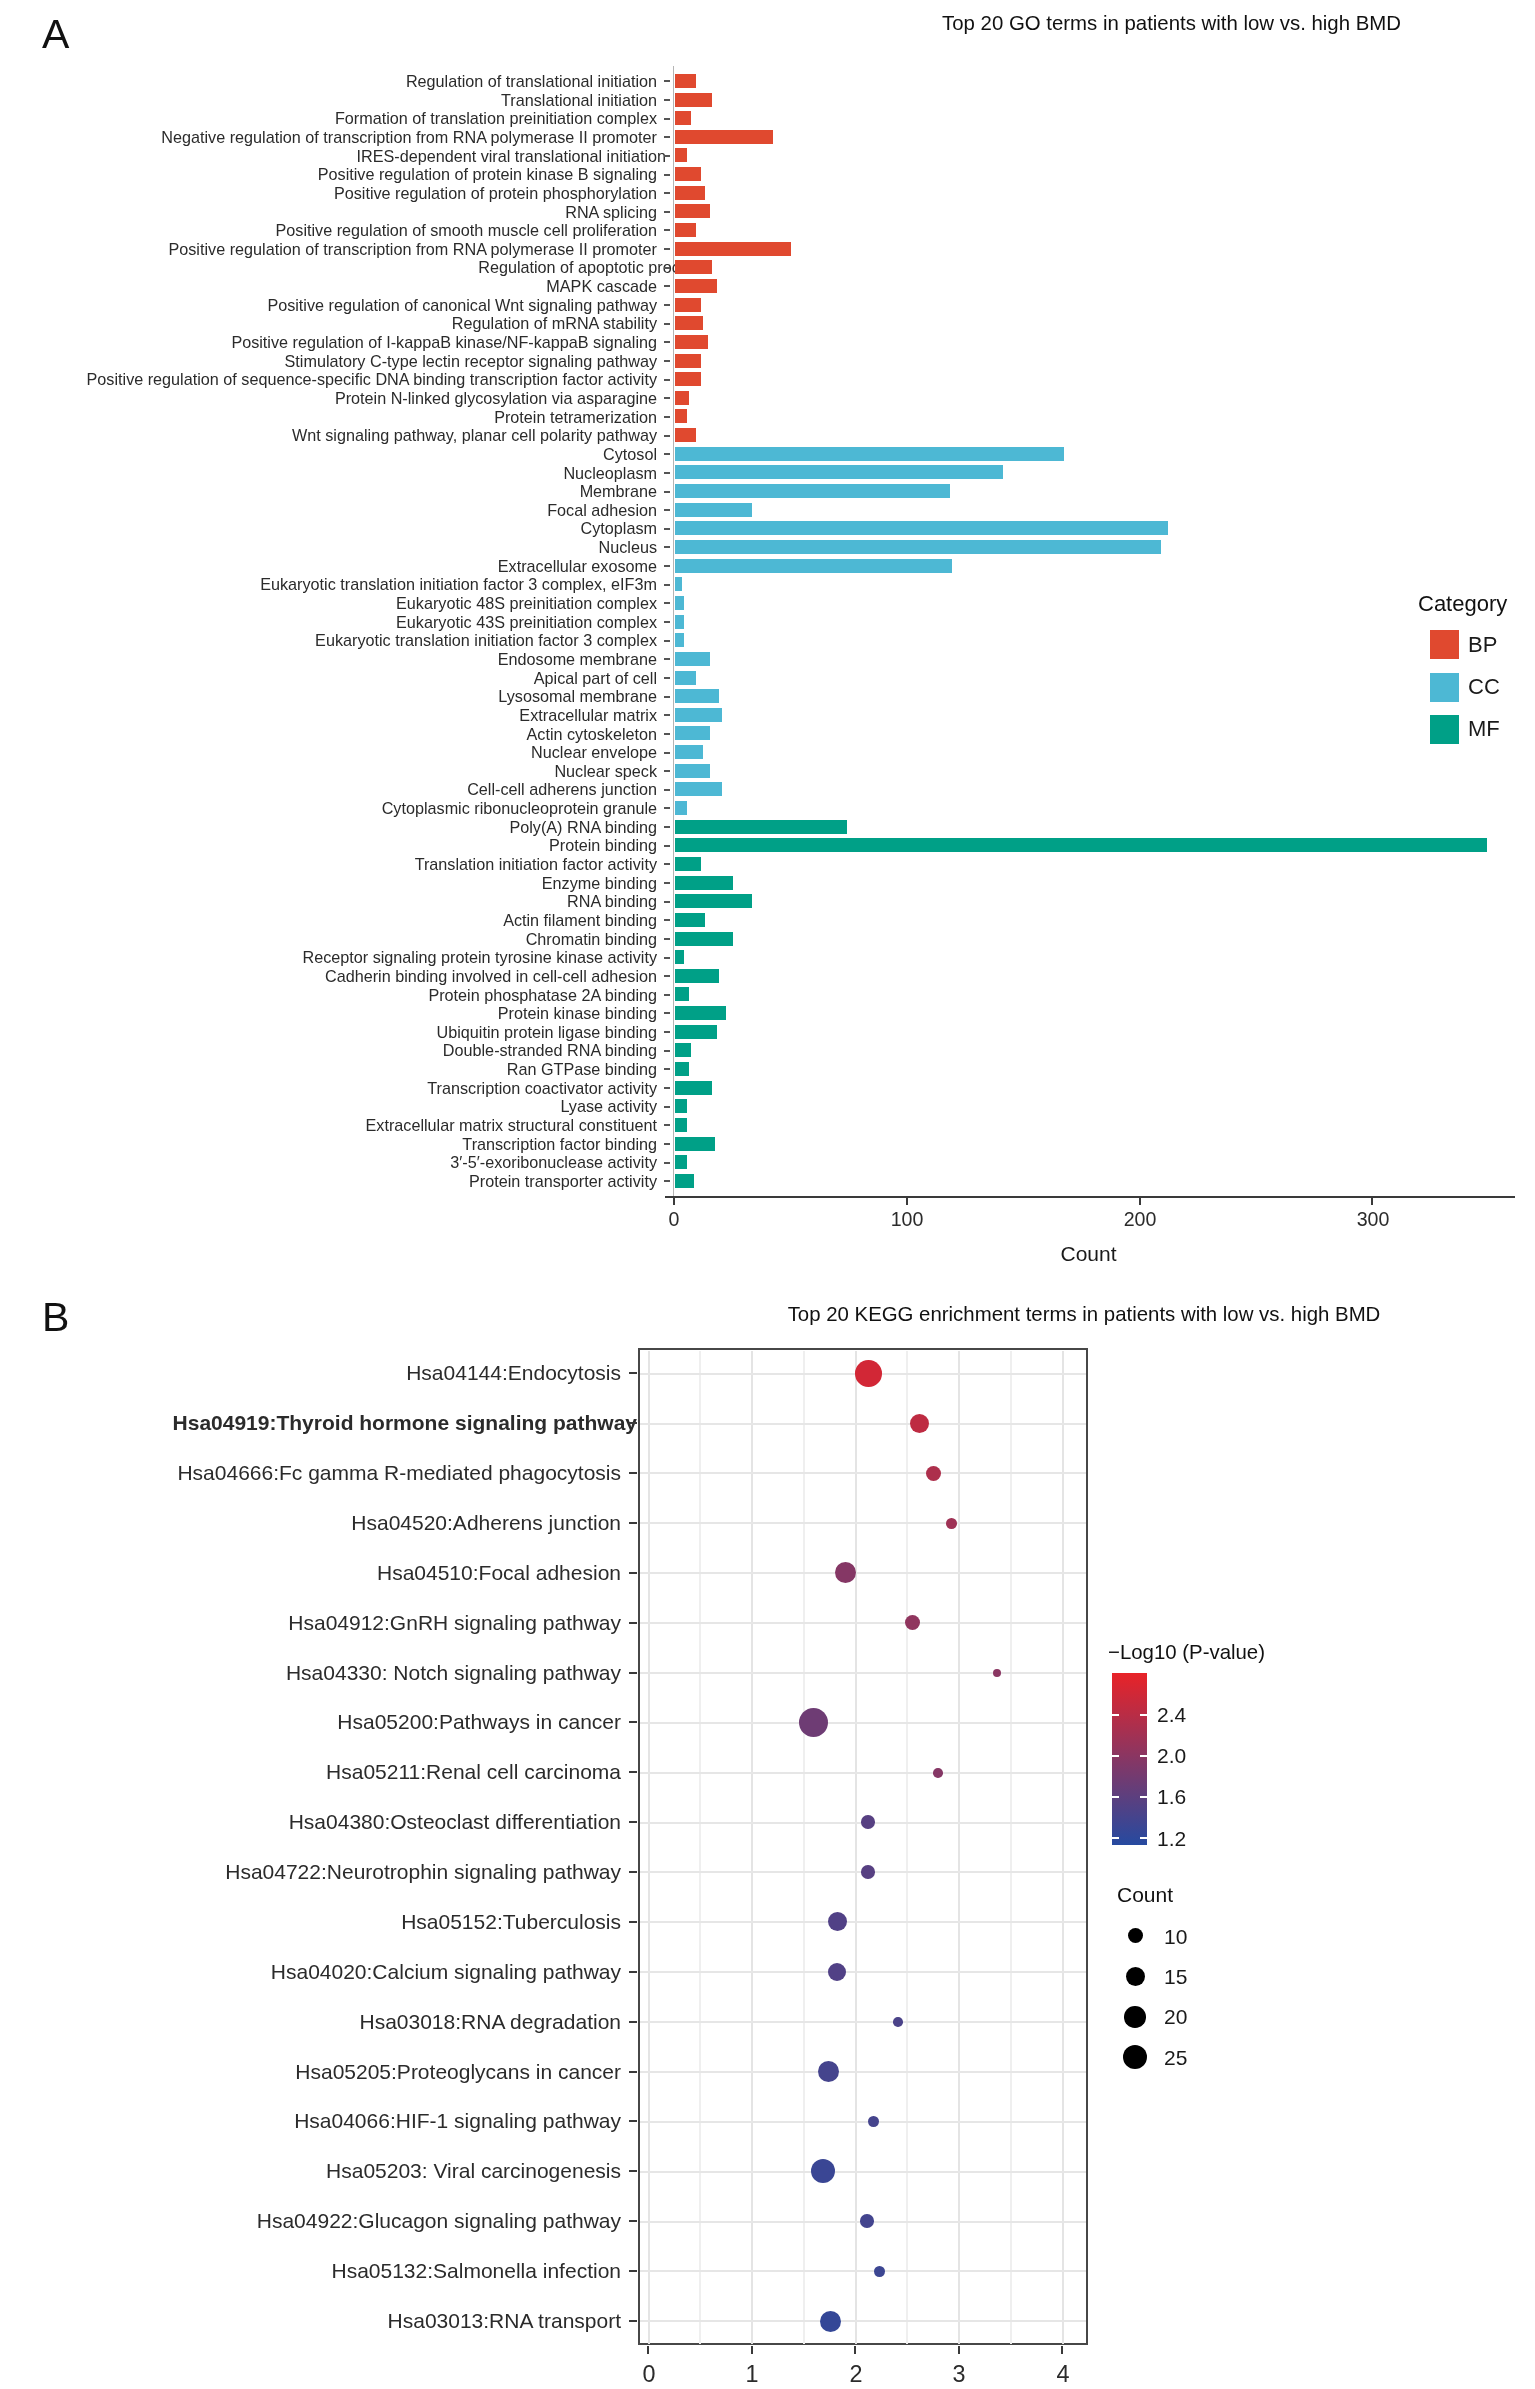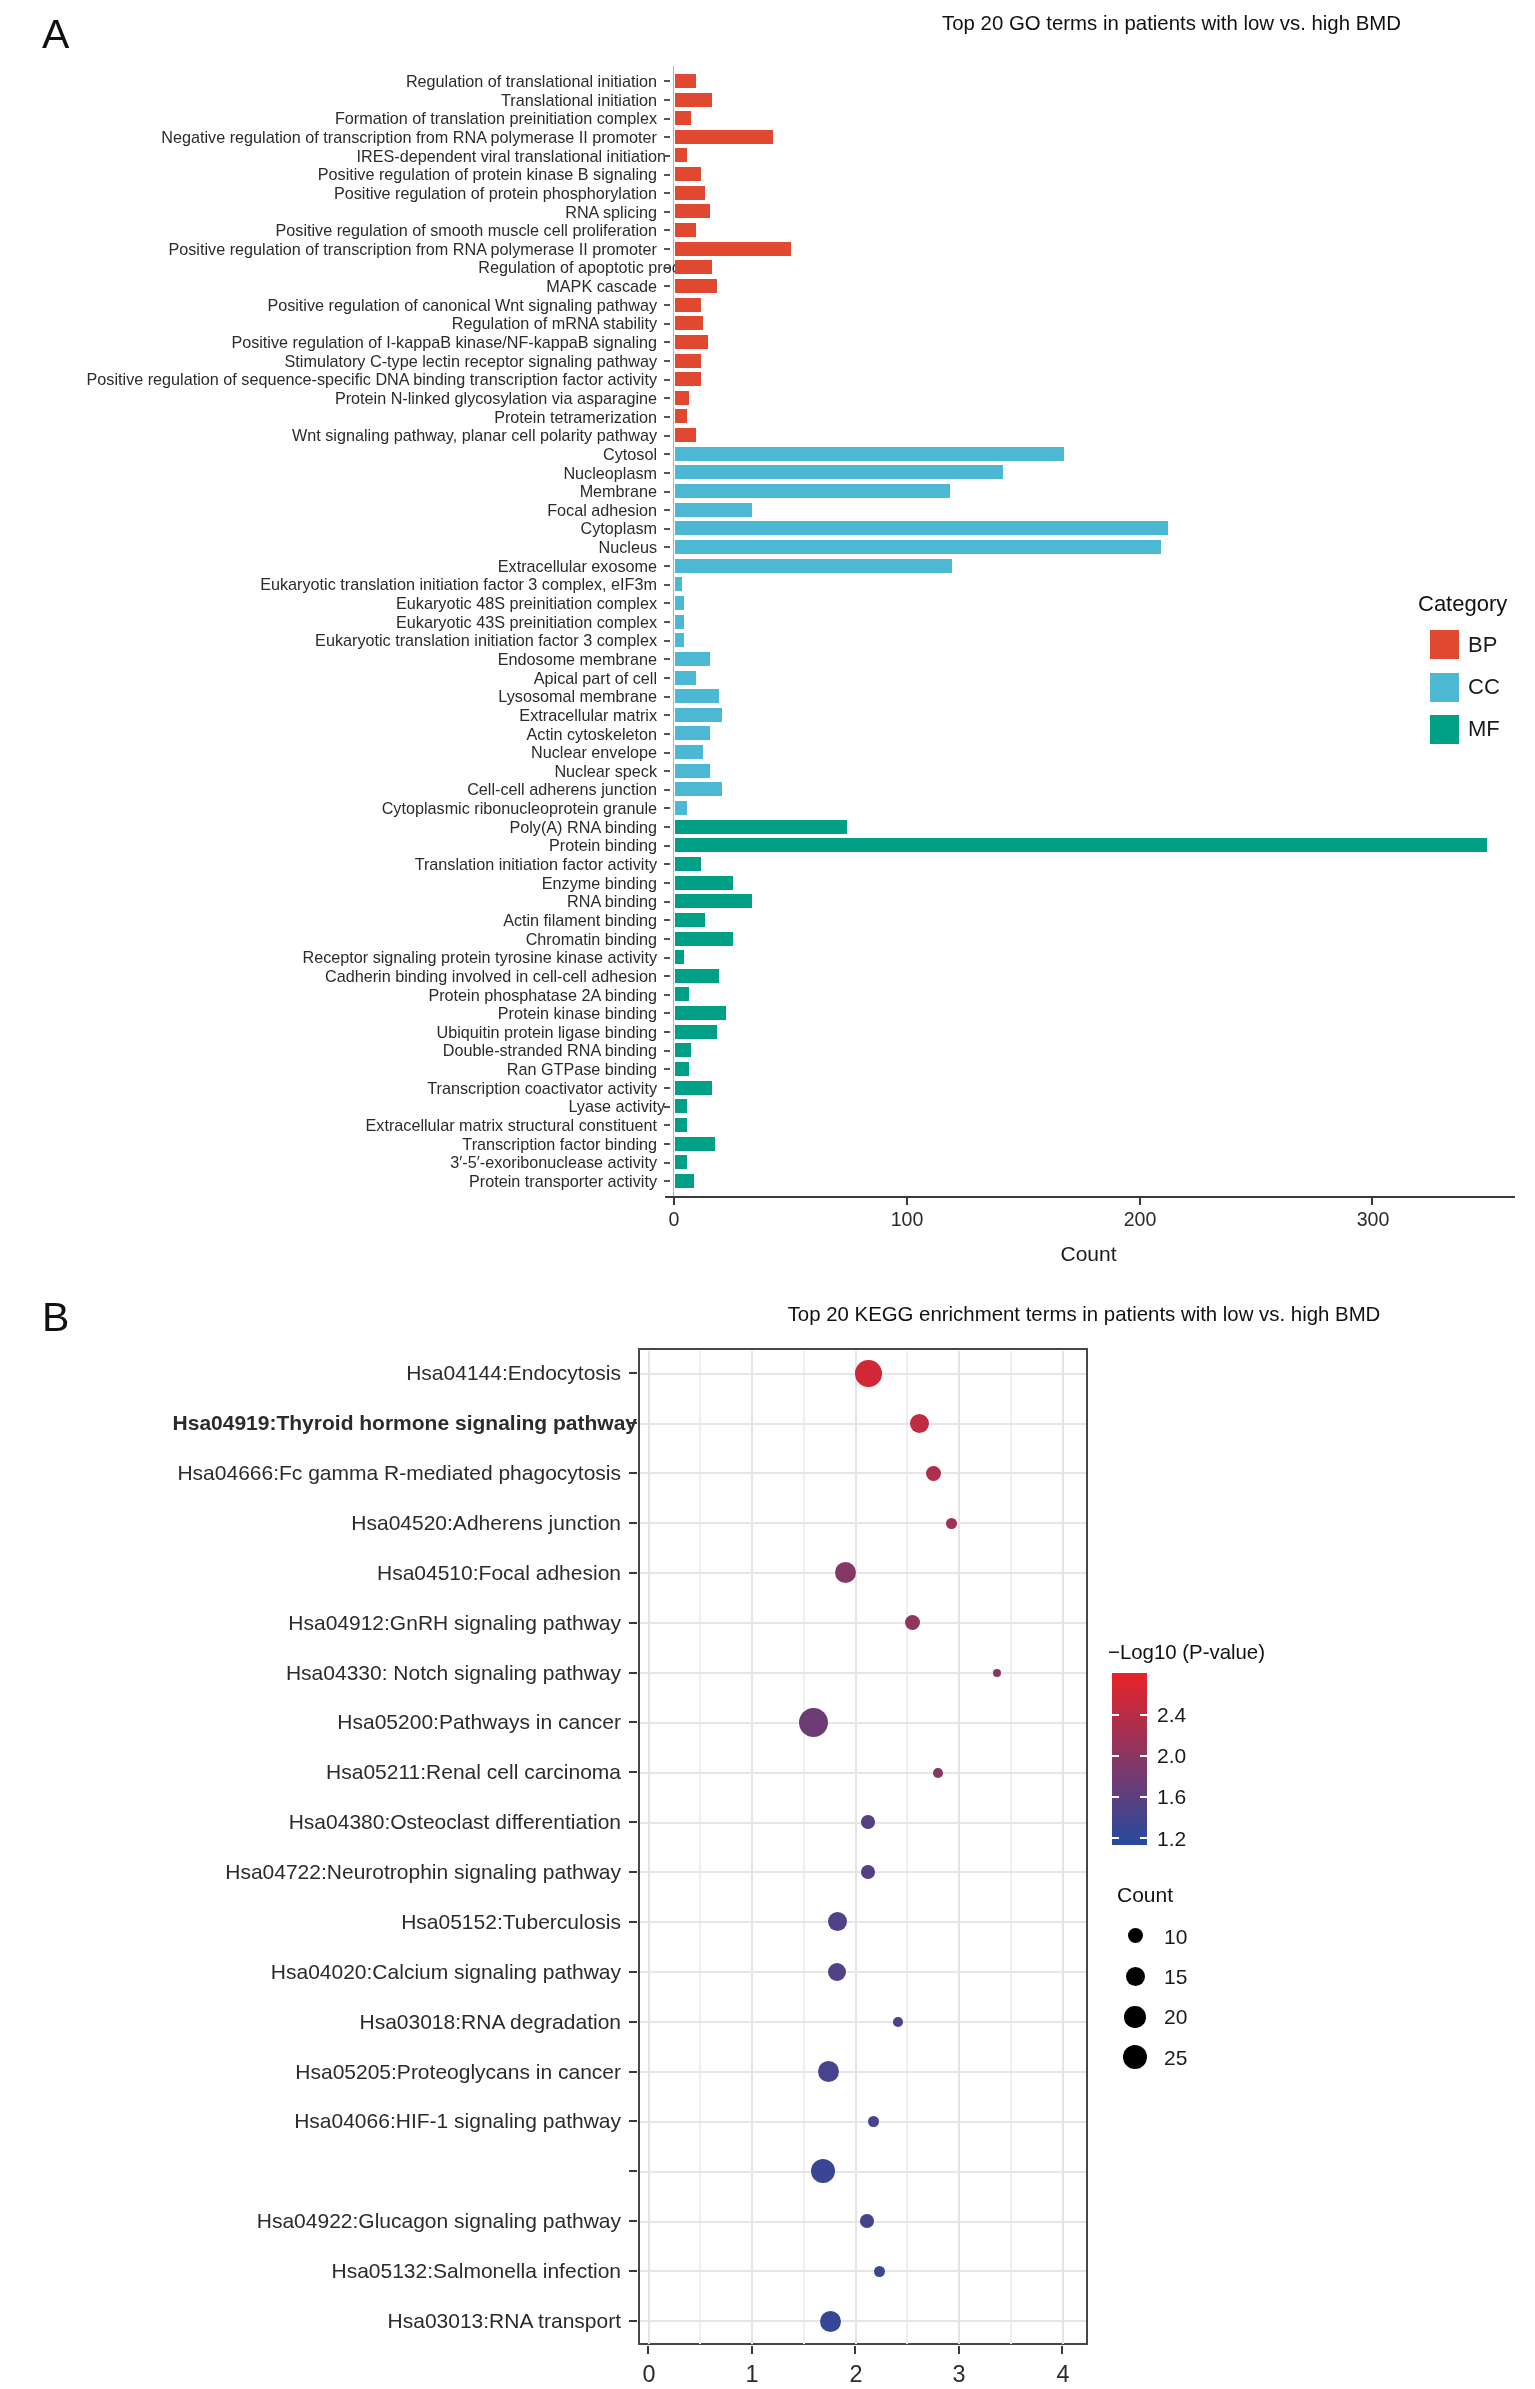--- a/index.html
+++ b/index.html
@@ -197,21 +197,21 @@
       <div class="bar" style="position:absolute;left:675px;top:1025px;width:42px;background:#00a087;"></div>
       <div class="bar-label" style="position:absolute;left:0px;top:1041px;width:657px;">Double-stranded RNA binding</div>
       <div class="row-dash" style="position:absolute;left:664px;top:1050px;width:6px;"></div>
       <div class="bar" style="position:absolute;left:675px;top:1043px;width:16.3px;background:#00a087;"></div>
       <div class="bar-label" style="position:absolute;left:0px;top:1060px;width:657px;">Ran GTPase binding</div>
       <div class="row-dash" style="position:absolute;left:664px;top:1068px;width:6px;"></div>
       <div class="bar" style="position:absolute;left:675px;top:1062px;width:14px;background:#00a087;"></div>
       <div class="bar-label" style="position:absolute;left:0px;top:1079px;width:657px;">Transcription coactivator activity</div>
       <div class="row-dash" style="position:absolute;left:664px;top:1087px;width:6px;"></div>
       <div class="bar" style="position:absolute;left:675px;top:1081px;width:37px;background:#00a087;"></div>
-      <div class="bar-label" style="position:absolute;left:8px;top:1097px;width:657px;">Lyase activity</div>
+      <div class="bar-label" style="position:absolute;left:0px;top:1097px;width:657px;">Lyase activity</div>
       <div class="row-dash" style="position:absolute;left:664px;top:1106px;width:6px;"></div>
       <div class="bar" style="position:absolute;left:675px;top:1099px;width:11.6px;background:#00a087;"></div>
       <div class="bar-label" style="position:absolute;left:0px;top:1116px;width:657px;">Extracellular matrix structural constituent</div>
       <div class="row-dash" style="position:absolute;left:664px;top:1124px;width:6px;"></div>
       <div class="bar" style="position:absolute;left:675px;top:1118px;width:11.6px;background:#00a087;"></div>
       <div class="bar-label" style="position:absolute;left:0px;top:1135px;width:657px;">Transcription factor binding</div>
       <div class="row-dash" style="position:absolute;left:664px;top:1143px;width:6px;"></div>
       <div class="bar" style="position:absolute;left:675px;top:1137px;width:40px;background:#00a087;"></div>
       <div class="bar-label" style="position:absolute;left:0px;top:1153px;width:657px;">3′-5′-exoribonuclease activity</div>
       <div class="row-dash" style="position:absolute;left:664px;top:1162px;width:6px;"></div>
@@ -299,20 +299,21 @@
       <div class="b-label" style="position:absolute;left:0px;top:625px;width:621px;">Hsa05152:Tuberculosis</div>
       <div style="position:absolute;left:629px;top:636px;width:8.3px;height:2.3px;background:#3a3a3a;"></div>
       <div class="b-label" style="position:absolute;left:0px;top:675px;width:621px;">Hsa04020:Calcium signaling pathway</div>
       <div style="position:absolute;left:629px;top:686px;width:8.3px;height:2.3px;background:#3a3a3a;"></div>
       <div class="b-label" style="position:absolute;left:0px;top:725px;width:621px;">Hsa03018:RNA degradation</div>
       <div style="position:absolute;left:629px;top:736px;width:8.3px;height:2.3px;background:#3a3a3a;"></div>
       <div class="b-label" style="position:absolute;left:0px;top:775px;width:621px;">Hsa05205:Proteoglycans in cancer</div>
       <div style="position:absolute;left:629px;top:786px;width:8.3px;height:2.3px;background:#3a3a3a;"></div>
       <div class="b-label" style="position:absolute;left:0px;top:824px;width:621px;">Hsa04066:HIF-1 signaling pathway</div>
       <div style="position:absolute;left:629px;top:835px;width:8.3px;height:2.3px;background:#3a3a3a;"></div>
+      <div class="b-label" style="position:absolute;left:0px;top:874px;width:621px;">Hsa05203: Viral carcinogenesis</div>
       <div style="position:absolute;left:629px;top:885px;width:8.3px;height:2.3px;background:#3a3a3a;"></div>
       <div class="b-label" style="position:absolute;left:0px;top:924px;width:621px;">Hsa04922:Glucagon signaling pathway</div>
       <div style="position:absolute;left:629px;top:935px;width:8.3px;height:2.3px;background:#3a3a3a;"></div>
       <div class="b-label" style="position:absolute;left:0px;top:974px;width:621px;">Hsa05132:Salmonella infection</div>
       <div style="position:absolute;left:629px;top:985px;width:8.3px;height:2.3px;background:#3a3a3a;"></div>
       <div class="b-label" style="position:absolute;left:0px;top:1024px;width:621px;">Hsa03013:RNA transport</div>
       <div style="position:absolute;left:629px;top:1035px;width:8.3px;height:2.3px;background:#3a3a3a;"></div>
       <div class="dot" style="position:absolute;left:855px;top:75px;width:26.5px;height:26.5px;background:rgb(210,39,54);"></div>
       <div class="dot" style="position:absolute;left:910px;top:129px;width:19.3px;height:19.3px;background:rgb(190,43,66);"></div>
       <div class="dot" style="position:absolute;left:926px;top:181px;width:15.3px;height:15.3px;background:rgb(173,47,76);"></div>

